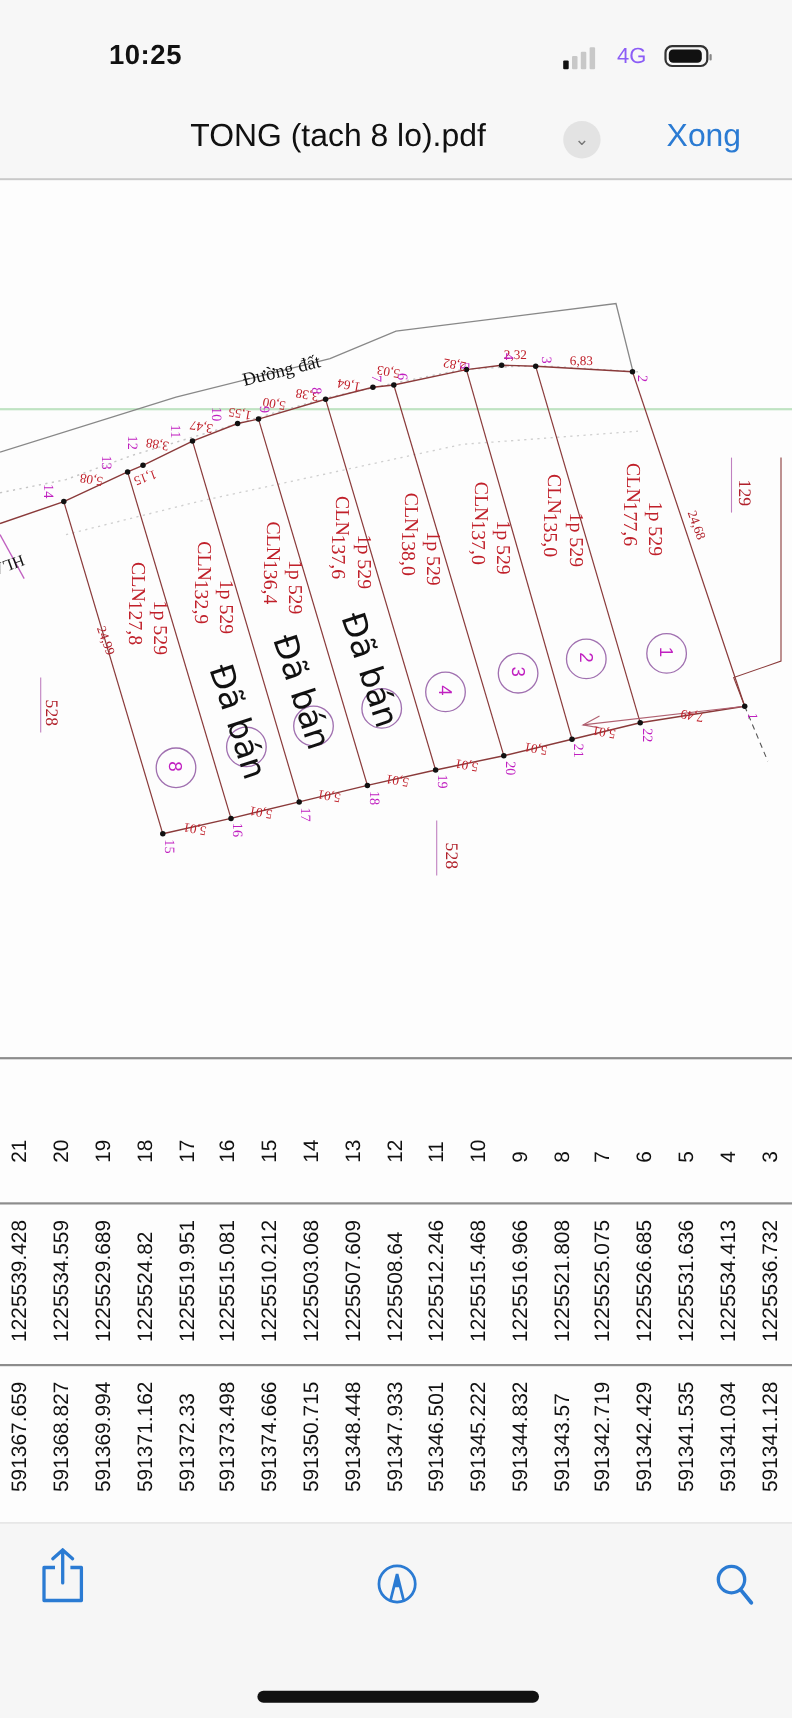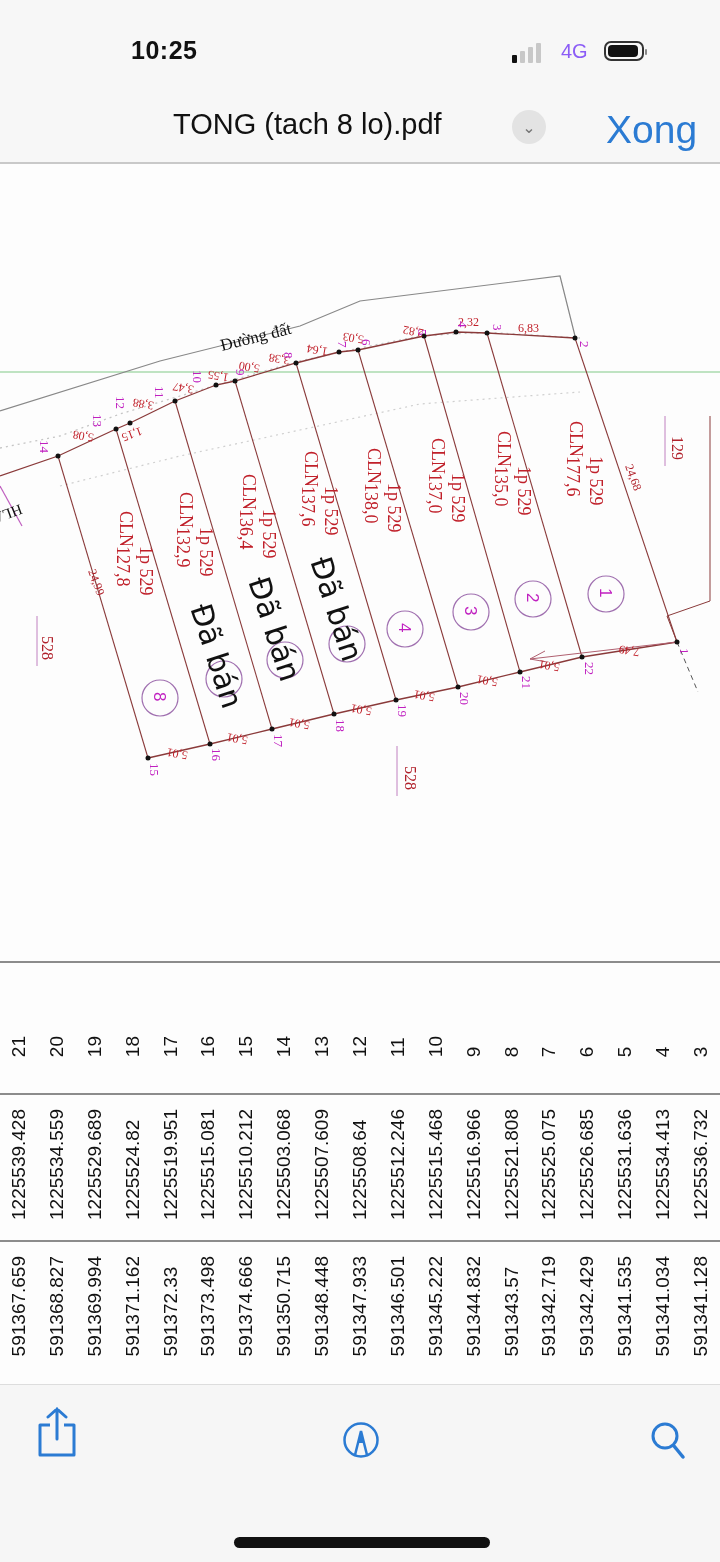--- a/index.html
+++ b/index.html
@@ -1,29 +1,29 @@
 <!DOCTYPE html>
 <html><head>
 <meta charset="utf-8">
 <style>
   html,body{margin:0;padding:0;}
   body{width:720px;height:1562px;position:relative;overflow:hidden;background:#fdfdfd;font-family:"Liberation Sans",sans-serif;}
   .statusbar{position:absolute;left:0;top:0;width:720px;height:90px;background:#f7f7f7;}
-  .time{position:absolute;left:99px;top:36px;font-size:25px;font-weight:600;color:#111;letter-spacing:0.5px;margin-left:32px;}
+  .time{position:absolute;left:99px;top:36px;font-size:25px;font-weight:600;color:#111;letter-spacing:0.5px;}
   .signal{position:absolute;left:512px;top:43px;display:flex;align-items:flex-end;gap:3px;}
   .signal span{display:block;width:5px;border-radius:1px;background:#c8c8c8;}
   .signal span.on{background:#111;}
   .net{position:absolute;left:561px;top:40px;font-size:20px;color:#8b5cf6;}
   .battery{position:absolute;left:604px;top:41px;width:40px;height:20px;border:2px solid #333;border-radius:7px;box-sizing:border-box;}
   .battery::before{content:"";position:absolute;left:2px;top:2px;width:30px;height:12px;background:#111;border-radius:4px;}
   .battery::after{content:"";position:absolute;right:-5px;top:6px;width:2px;height:6px;background:#888;border-radius:1px;}
   .navbar{position:absolute;left:0;top:90px;width:720px;height:72px;background:#f7f7f7;border-bottom:2px solid #c9c9c9;}
   .doc-title{position:absolute;left:173px;top:18px;font-size:29px;color:#111;}
   .title-chevron{position:absolute;left:512px;top:20px;width:34px;height:34px;border-radius:50%;background:#e3e3e3;color:#777;font-size:16px;display:flex;align-items:center;justify-content:center;}
-  .done-btn{position:absolute;left:606px;top:18px;font-size:39px;color:#2b7bd3;cursor:pointer;}
+  .done-btn{position:absolute;left:606px;top:18px;font-size:29px;color:#2b7bd3;cursor:pointer;}
   .page{position:absolute;left:0;top:164px;width:720px;height:1220px;background:#fdfdfd;}
   .greenline{position:absolute;left:0;top:207px;width:720px;height:2px;background:#bfe3c2;}
   .map{position:absolute;left:0;top:0;}
   .tbl-sep{position:absolute;left:0;width:720px;height:2px;background:#8c8c8c;}
   .col{position:absolute;display:flex;flex-direction:row-reverse;}
   .cell{width:38.4px;display:flex;justify-content:center;}
   .cell span{display:block;writing-mode:vertical-rl;transform:rotate(180deg);font-size:19px;color:#111;white-space:nowrap;}
   .toolbar{position:absolute;left:0;top:1384px;width:720px;height:178px;background:#f6f6f6;border-top:1px solid #ddd;}
   .tb-btn{position:absolute;cursor:pointer;}
   .home-ind{position:absolute;left:234px;top:1537px;width:256px;height:11px;border-radius:6px;background:#111;}

